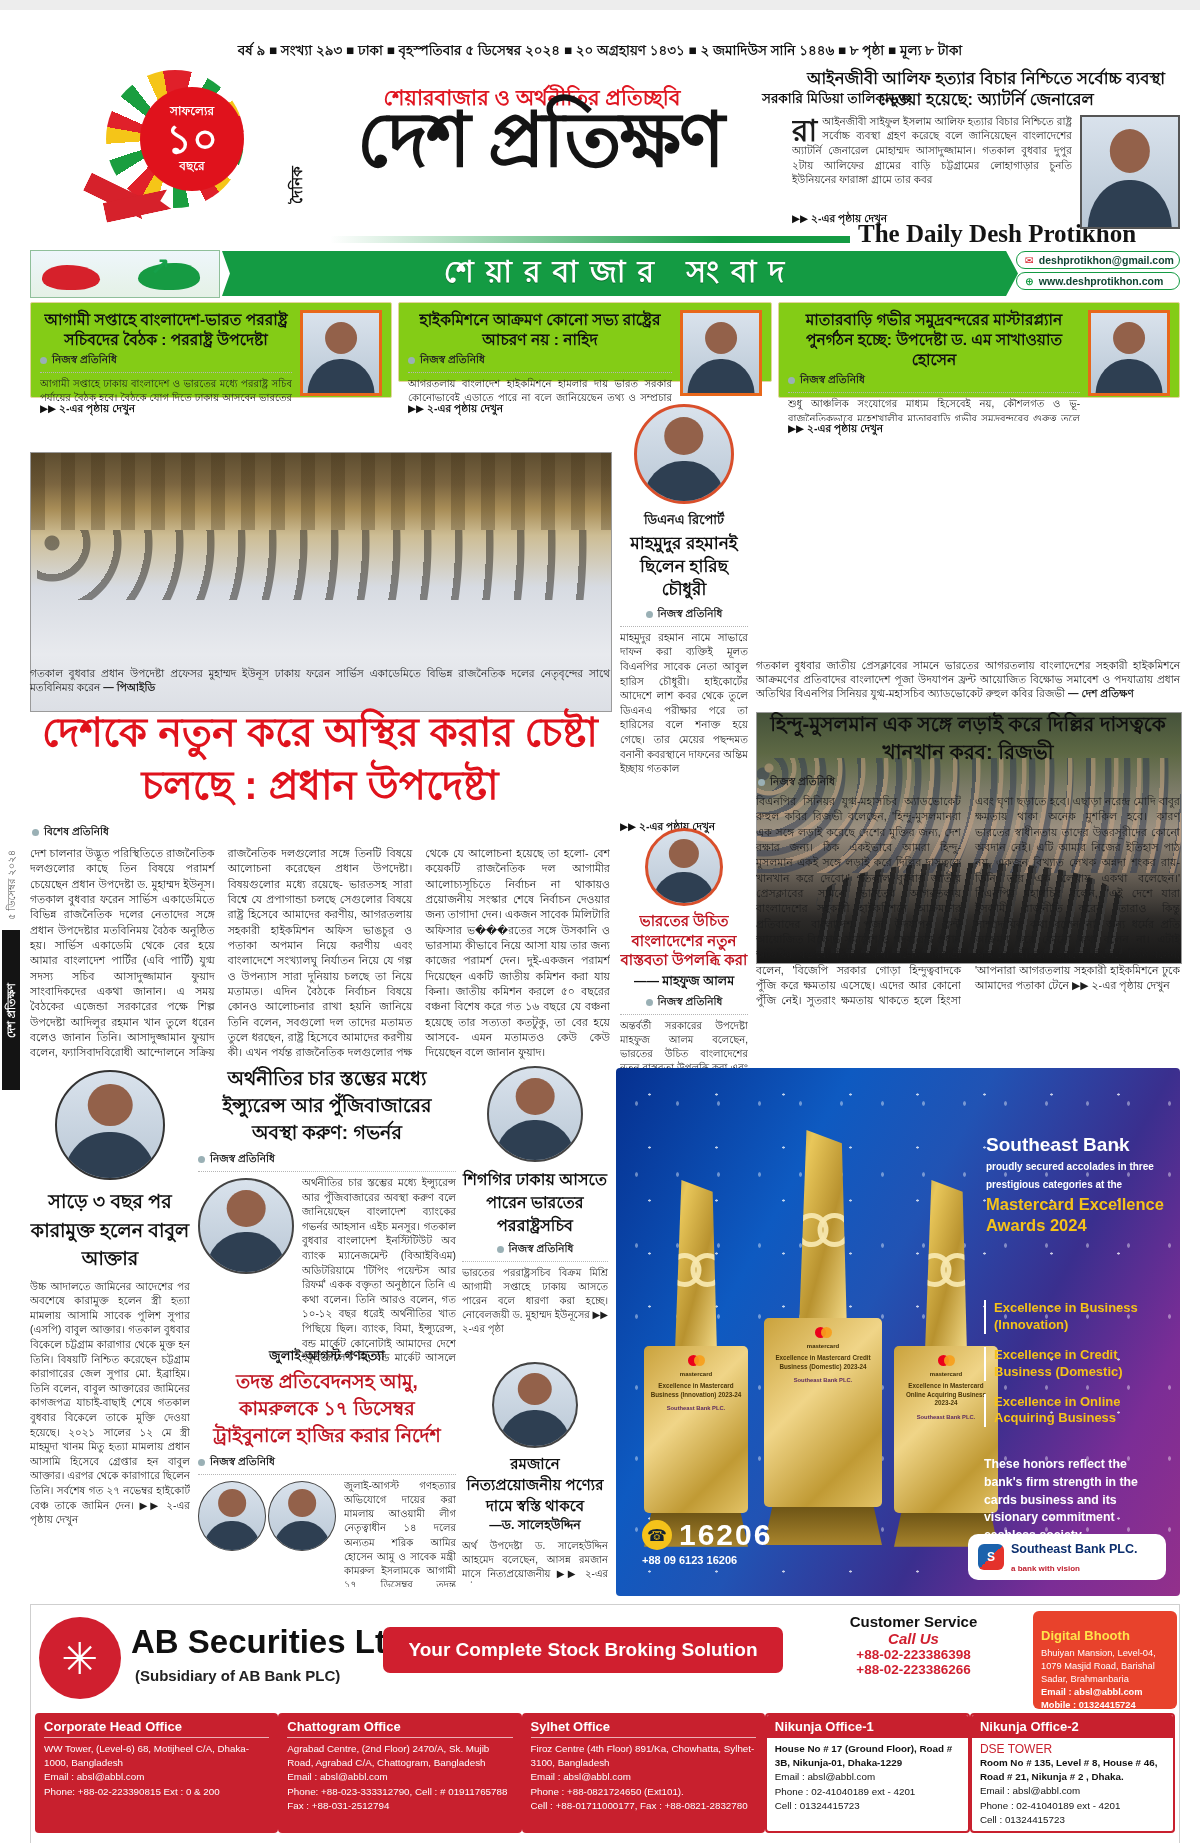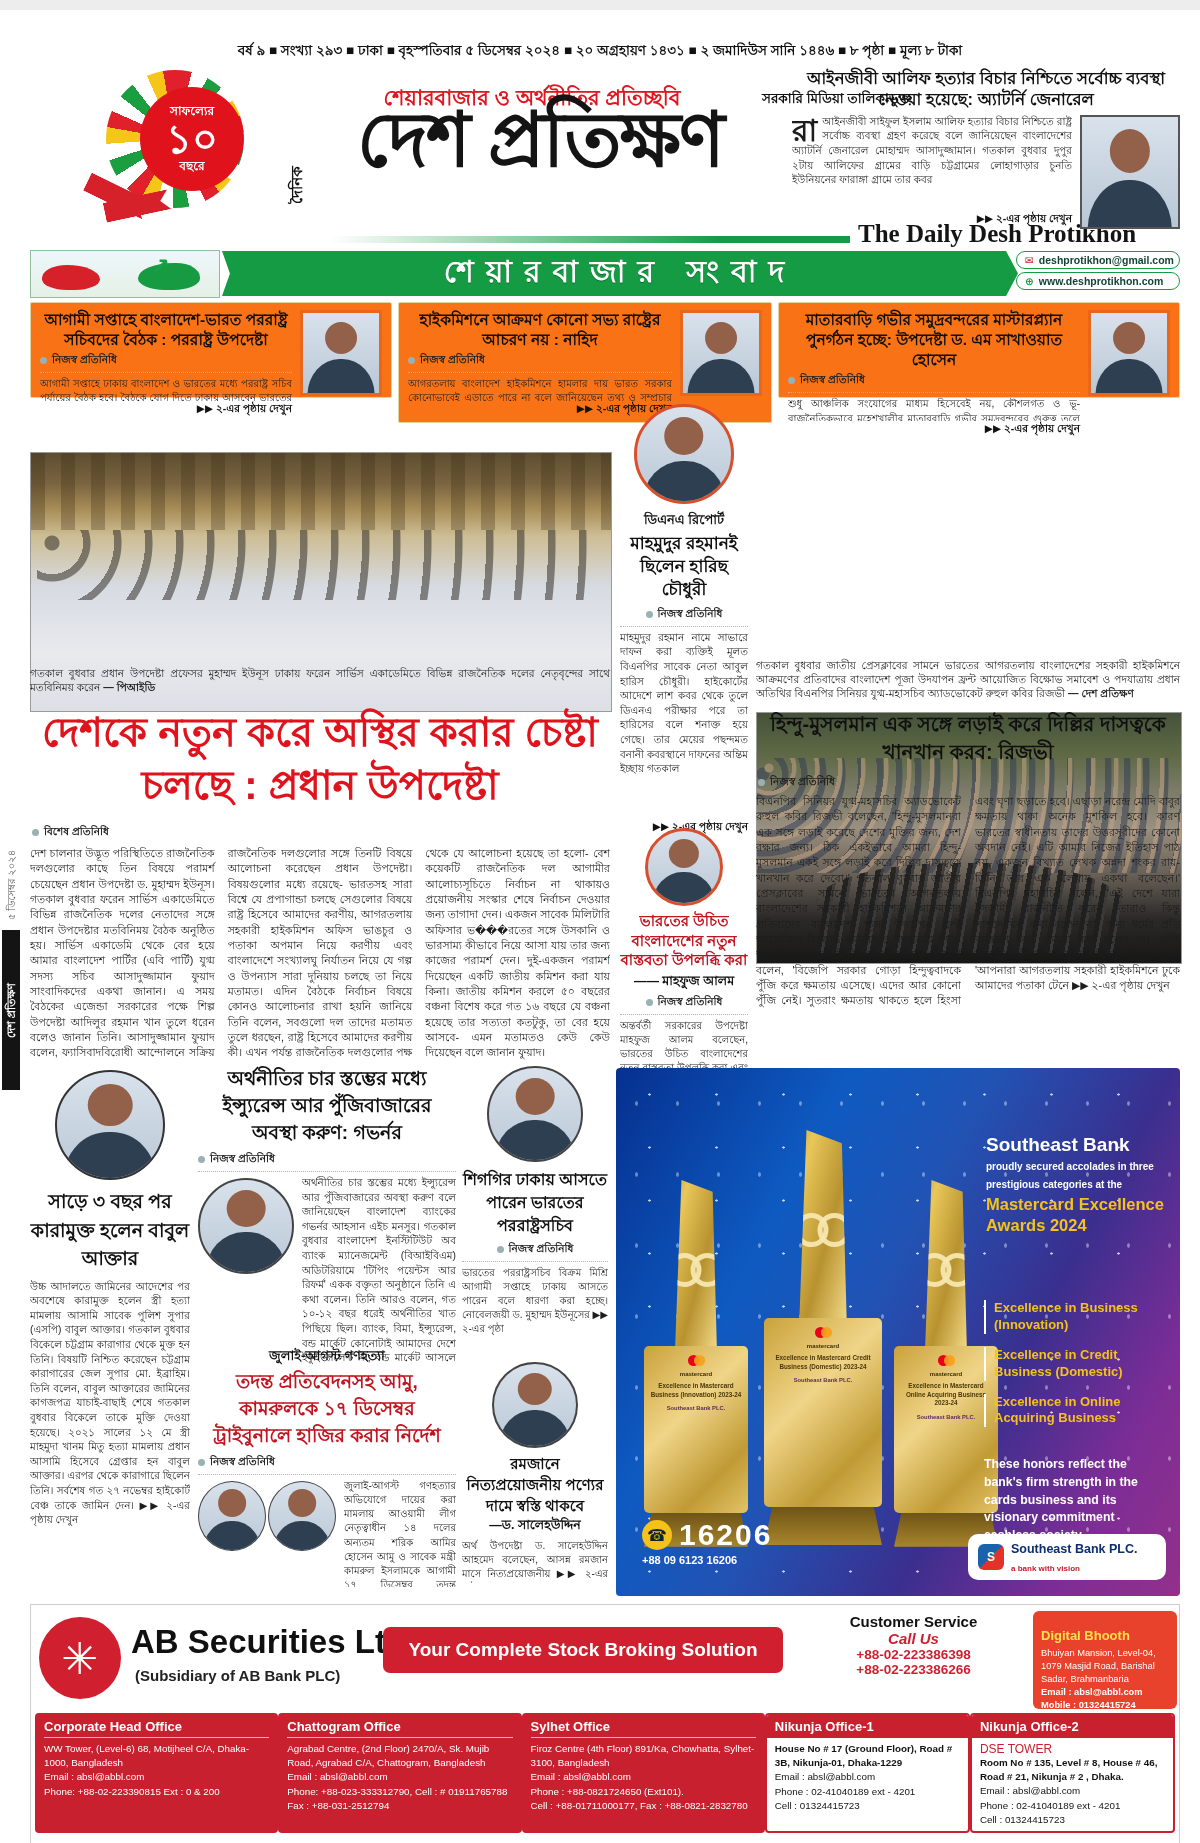--- a/index.html
+++ b/index.html
@@ -6,21 +6,21 @@
   .page{position:relative;width:1200px;height:1843px;margin:10px auto;background:#fff;
         font-family:"Liberation Sans","DejaVu Sans",sans-serif;color:#111;overflow:hidden}
   .abs{position:absolute}
   .c{text-align:center}
   .b{font-weight:bold}
   .bt{font-size:10.8px;line-height:1.42;text-align:justify;color:#1d1d1d;overflow:hidden}
   .by{display:flex;align-items:center;gap:5px;font-size:10.5px;font-weight:bold;color:#222}
   .by.cjc{justify-content:center}
   .by .dot{width:7px;height:7px;border-radius:50%;background:#9ab0b5;flex:0 0 auto}
   .dotl{border-bottom:1.5px dotted #b5b5b5;margin:3px 0 4px}
-  .more{font-size:10.5px;font-weight:bold;text-align:right;color:#111}
+  .more{font-size:10.5px;font-weight:bold;color:#111}
   
   .ph{background:linear-gradient(180deg,#d9e2ec 0%,#b9c7d5 100%);position:relative;overflow:hidden}
   .ph::before{content:"";position:absolute;left:50%;top:11%;width:42%;height:40%;transform:translateX(-50%);
               border-radius:50%;background:#93614a}
   .ph::after{content:"";position:absolute;left:50%;top:57%;width:88%;height:56%;transform:translateX(-50%);
              border-radius:48% 48% 0 0/80% 80% 0 0;background:#2e3f52}
   .circ{border-radius:50%}
   .obdr{border:3px solid #e8671b}
   .rbdr{border:3px solid #d94f2b}
   
@@ -58,21 +58,21 @@
      font-size:30px;font-weight:900;letter-spacing:12px;text-shadow:0 1px 0 #0c6e2d}
   .pill{display:flex;align-items:center;gap:5px;border:1.5px solid #149b43;border-radius:13px;background:#fff;
      padding:2px 8px;font-size:10.5px;font-weight:bold;color:#143;white-space:nowrap}
   .graphic{border:1px solid #8fbf9a;background:linear-gradient(180deg,#eef6fb,#e4f1e6);position:relative;overflow:hidden}
   .bear{position:absolute;left:6%;bottom:16%;width:58px;height:25px;background:#d6212b;
         border-radius:45% 60% 45% 45%/55% 60% 45% 45%}
   .bull{position:absolute;right:10%;bottom:16%;width:62px;height:27px;background:#169b43;
         border-radius:60% 40% 45% 45%/60% 55% 45% 45%}
   .up-arrow{position:absolute;right:26%;top:4%;color:#17a04a;font-size:24px;font-weight:bold}
   
-  .ybox{background:#f97316;border:1px solid #e3d49e;border-radius:2px;display:flex;gap:8px;padding:7px 9px;box-sizing:border-box}
+  .ybox{background:#84cc16;border:1px solid #e3d49e;border-radius:2px;display:flex;gap:8px;padding:7px 9px;box-sizing:border-box}
   .ybox .hl{font-size:15.5px;font-weight:bold;line-height:1.3;text-align:center;color:#101010}
   .ybox .bt{font-size:10px}
   
   .dna-hl{font-size:17px;font-weight:bold;line-height:1.35;text-align:center;color:#101010}
   .red-hl{font-size:40px;font-weight:900;line-height:1.33;color:#e0121c;text-align:center}
   .riz-hl{font-size:20px;font-weight:bold;line-height:1.4;text-align:center;color:#101010}
   .sub-hl{font-size:19px;font-weight:bold;line-height:1.42;text-align:center;color:#101010}
   .red2{color:#c01622}
   .attrib{font-size:12.5px;font-weight:bold;text-align:center;color:#101010}
   .cols3{column-count:3;column-gap:13px}
@@ -204,21 +204,21 @@
           <span class="dot"></span>
           <span>নিজস্ব প্রতিনিধি</span>
         </div>
       <div class="dotl"></div>
       <div class="bt" style="height:24px">আগামী সপ্তাহে ঢাকায় বাংলাদেশ ও ভারতের মধ্যে পররাষ্ট্র সচিব পর্যায়ের বৈঠক হবে। বৈঠকে যোগ দিতে ঢাকায় আসবেন ভারতের পররাষ্ট্রসচিব বিক্রম মিশ্রি।</div>
       <div class="more">▶▶ ২-এর পৃষ্ঠায় দেখুন</div>
     </div>
     <div class="ph obdr" style="width:76px;height:80px;flex:0 0 auto"></div>
   </div>
 
-  <div class="abs ybox" style="left:398px;top:292px;width:374px;height:121px">
+  <div class="abs ybox" style="left:398px;top:292px;width:374px;height:80px">
     <div style="flex:1;min-width:0">
       <div class="hl">হাইকমিশনে আক্রমণ কোনো সভ্য রাষ্ট্রের আচরণ নয় : নাহিদ</div>
       <div class="by" style="margin-top:2px">
           <span class="dot"></span>
           <span>নিজস্ব প্রতিনিধি</span>
         </div>
       <div class="dotl"></div>
       <div class="bt" style="height:24px">আগরতলায় বাংলাদেশ হাইকমিশনে হামলার দায় ভারত সরকার কোনোভাবেই এড়াতে পারে না বলে জানিয়েছেন তথ্য ও সম্প্রচার উপদেষ্টা নাহিদ ইসলাম। তিনি বলেন,</div>
       <div class="more">▶▶ ২-এর পৃষ্ঠায় দেখুন</div>
     </div>

